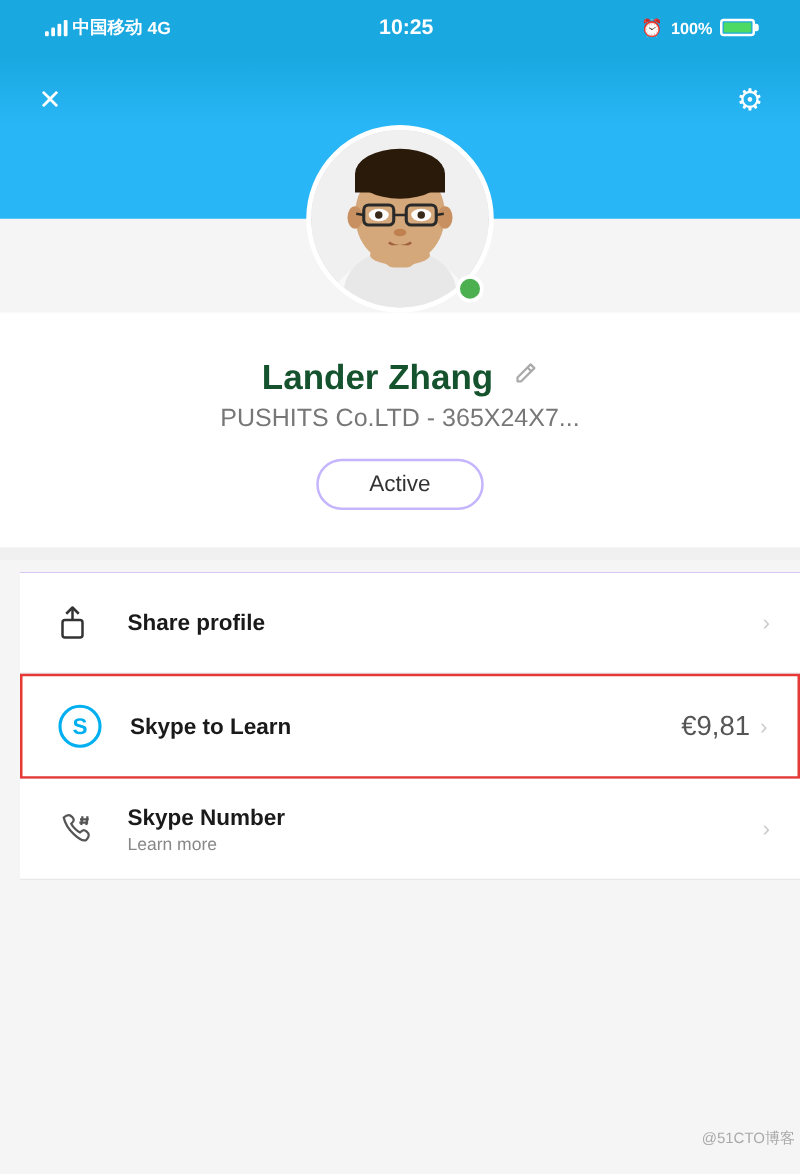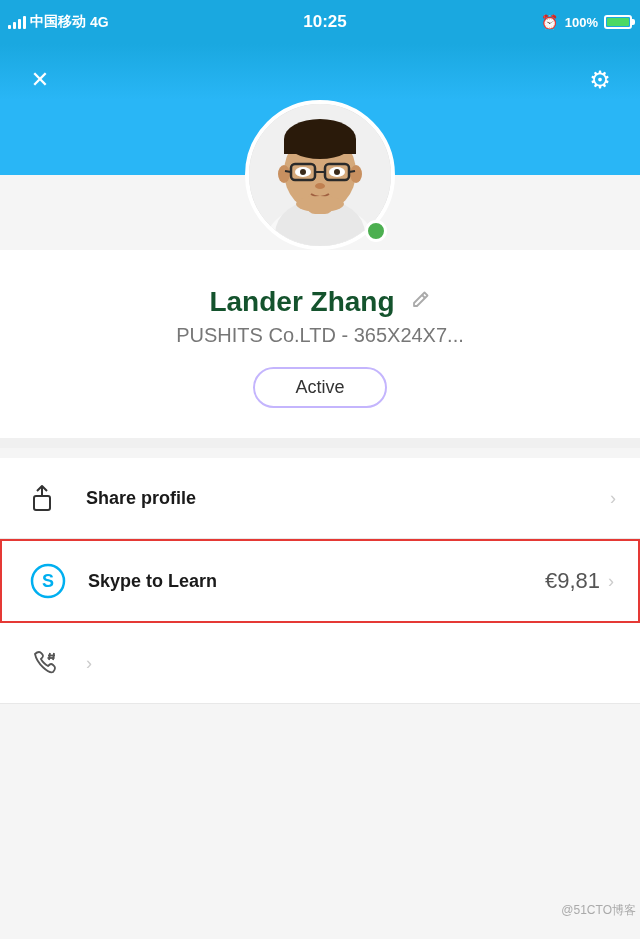--- a/index.html
+++ b/index.html
@@ -12,21 +12,21 @@
       overflow-x: hidden;
     }
 
     
     .status-bar {
       background: #1aa8e0;
       height: 44px;
       display: flex;
       align-items: center;
       justify-content: space-between;
-      padding: 0 8px;
+      padding: 0 36px;
       color: white;
       font-size: 15px;
       font-weight: 600;
     }
     .status-left {
       display: flex;
       align-items: center;
       gap: 4px;
       font-size: 14px;
     }
@@ -190,20 +190,21 @@
       color: #333;
       margin-top: 20px;
       cursor: pointer;
       background: white;
     }
 
     
     .actions-list {
       background: #6d28d9;
       margin-top: 10px;
+      margin-left: 16px;
     }
     .divider {
       height: 10px;
       background: #f0f0f0;
     }
     .action-item {
       display: flex;
       align-items: center;
       padding: 18px 24px;
       border-bottom: 1px solid #e8e8e8;
@@ -412,20 +413,24 @@
       <svg class="phone-icon-svg" viewBox="0 0 34 34" fill="none">
 
         <path d="M6 8C6 8 8 6 10 6C12 6 14 9 14 10C14 11 12 13 12 13C12 13 13 15 15 17C17 19 19 20 19 20C19 20 21 18 22 18C23 18 26 20 26 22C26 24 24 26 24 26C20 28 8 18 6 8Z" stroke="#555" stroke-width="1.8" fill="none"></path>
 
         <line x1="21" y1="7" x2="20" y2="14" stroke="#555" stroke-width="1.8"></line>
         <line x1="25" y1="7" x2="24" y2="14" stroke="#555" stroke-width="1.8"></line>
         <line x1="19" y1="9.5" x2="26" y2="9.5" stroke="#555" stroke-width="1.8"></line>
         <line x1="18.5" y1="12" x2="25.5" y2="12" stroke="#555" stroke-width="1.8"></line>
       </svg>
     </div>
+    <div class="action-text">
+      <div class="action-title">Skype Number</div>
+      <div class="action-subtitle">Learn more</div>
+    </div>
     <div class="action-right">
       <span class="chevron">›</span>
     </div>
   </div>
 
 </div>
 
 <div class="watermark">@51CTO博客</div>
 
 </body></html>

